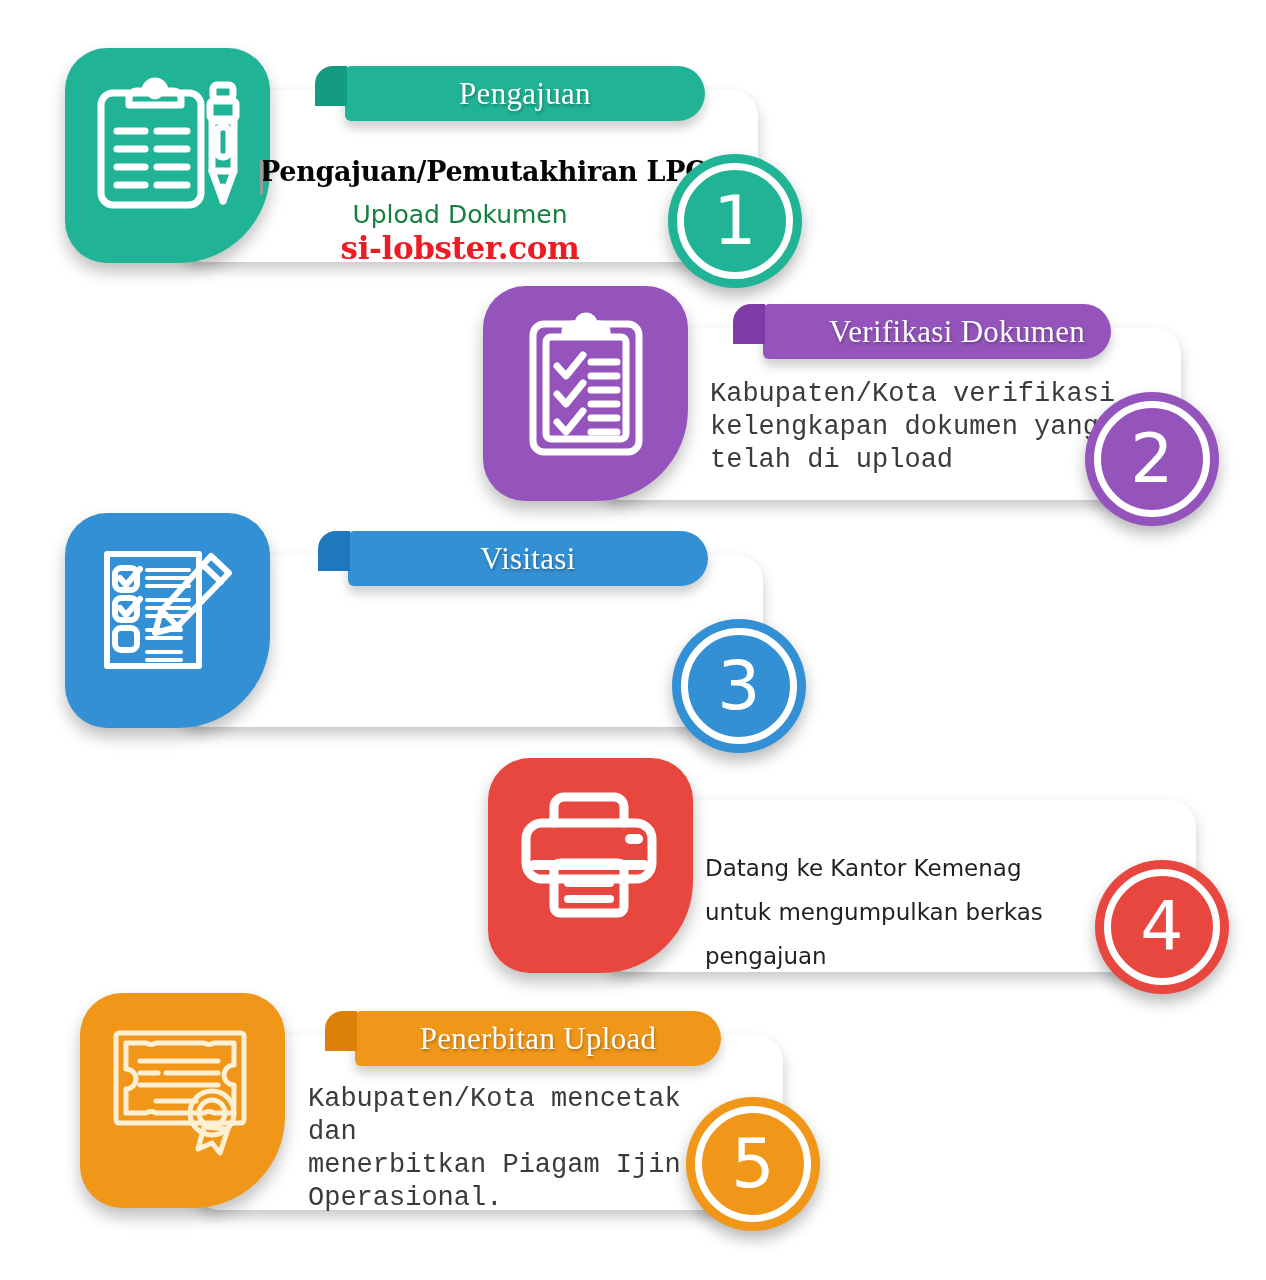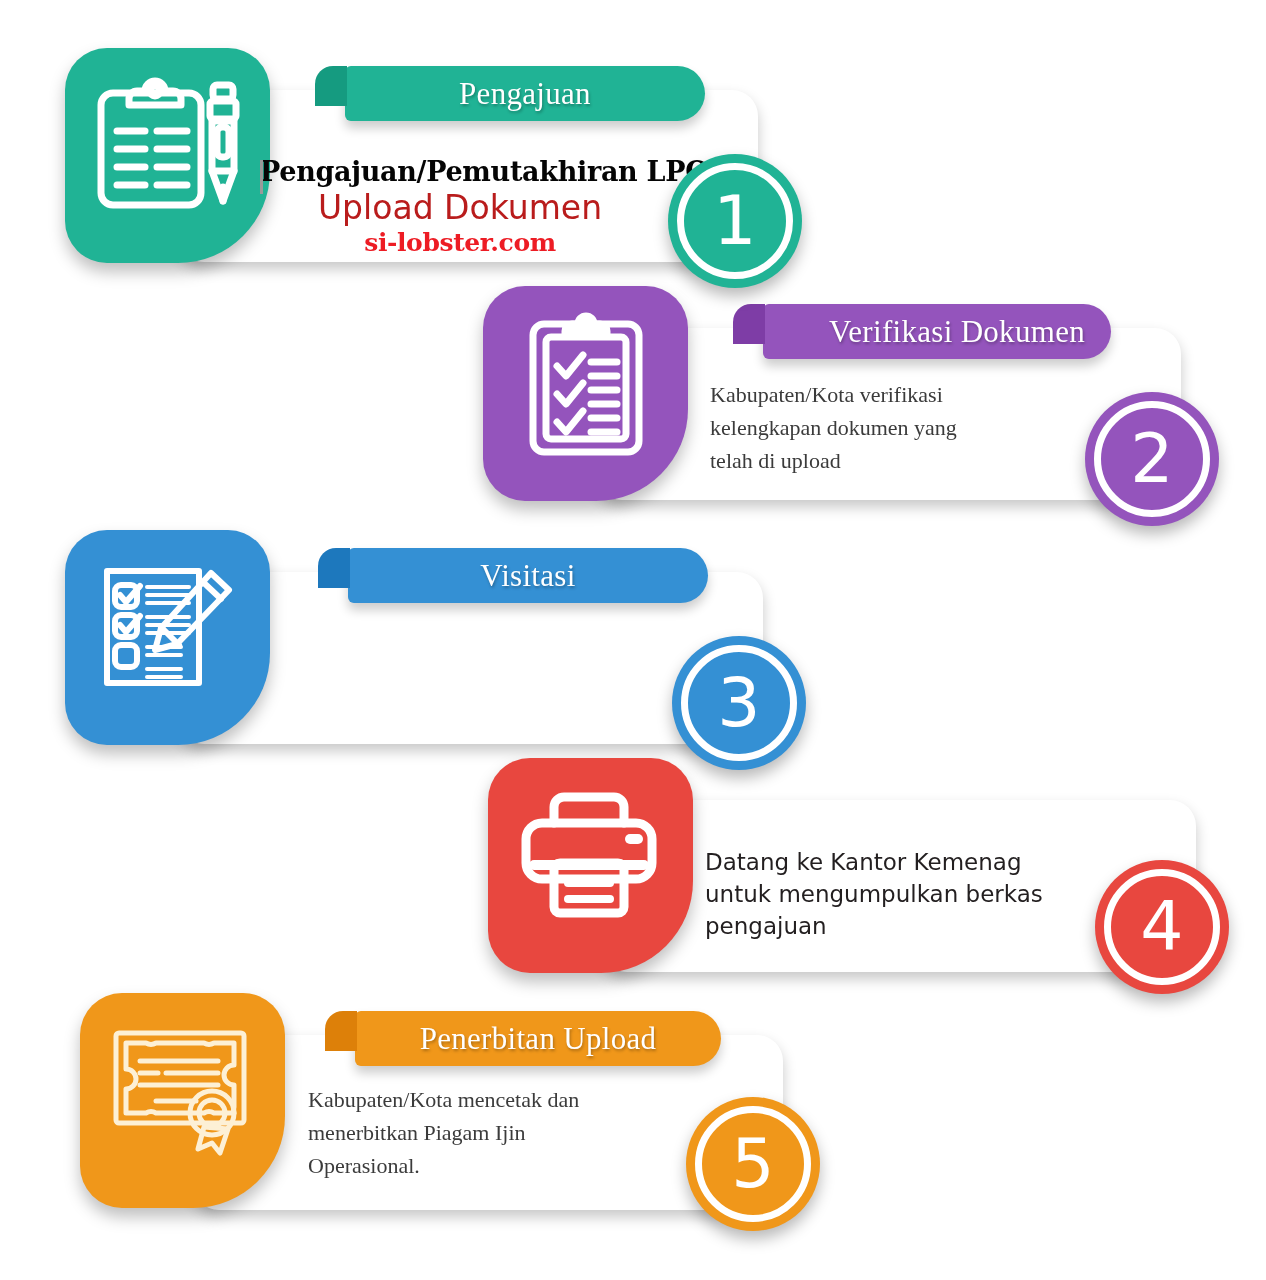--- a/index.html
+++ b/index.html
@@ -65,29 +65,29 @@
     letter-spacing:.3px;
     white-space:nowrap;
     padding:0 26px;
   }
 
   
   .desc{
     position:absolute;
     z-index:5;
     color:#3b3b3b;
-    font-size:22px;
+    font-size:27px;
     line-height:33px;
-    font-family:Liberation Serif, serif;
+    font-family:Liberation Mono, monospace;
     white-space:pre-line;
   }
   .desc.sans{
     font-family:"DejaVu Sans", sans-serif;
     font-size:23px;
-    line-height:32px;
+    line-height:44px;
     color:#231f20;
   }
 
   
   .num{
     position:absolute;
     width:134px;height:134px;
     border-radius:50%;
     z-index:6;
     box-shadow:0 8px 15px rgba(0,0,0,.28);
@@ -119,29 +119,29 @@
   .s1-line1{
     font-family:"DejaVu Serif", serif;
     font-weight:bold;
     font-size:27px;
     color:#050505;
     white-space:nowrap;
     letter-spacing:-.3px;
   }
   .s1-line2{
     font-family:"DejaVu Sans", sans-serif;
-    font-size:33px;
-    color:#b91c1c;
+    font-size:25px;
+    color:#15803d;
     text-align:center;
-    margin-top:1px;
+    margin-top:13px;
   }
   .s1-line3{
     font-family:"DejaVu Serif", serif;
     font-weight:bold;
-    font-size:25px;
+    font-size:31px;
     color:#ed1c24;
     text-align:center;
     margin-top:1px;
     letter-spacing:-.4px;
   }
 
   
   #step1{left:0;top:18px;}
   #step1 .icon-panel{left:65px;top:30px;}
   #step1 .body-card{left:178px;top:72px;width:580px;height:172px;}
@@ -149,21 +149,21 @@
   #step1 .s1-text{left:260px;top:138px;width:400px;}
   #step1 .num{left:668px;top:136px;}
 
   #step2{left:0;top:270px;}
   #step2 .icon-panel{left:483px;top:16px;}
   #step2 .body-card{left:596px;top:58px;width:585px;height:172px;}
   #step2 .banner{left:763px;top:34px;width:348px;}
   #step2 .desc{left:710px;top:108px;width:420px;}
   #step2 .num{left:1085px;top:122px;}
 
-  #step3{left:0;top:512px;}
+  #step3{left:0;top:495px;}
   #step3 .icon-panel{left:65px;top:18px;}
   #step3 .body-card{left:178px;top:60px;width:585px;height:172px;}
   #step3 .banner{left:348px;top:36px;width:360px;}
   #step3 .desc{left:280px;top:110px;width:400px;}
   #step3 .num{left:672px;top:124px;}
 
   #step4{left:0;top:740px;}
   #step4 .icon-panel{left:488px;top:18px;}
   #step4 .body-card{left:601px;top:60px;width:595px;height:172px;}
   #step4 .banner{left:775px;top:36px;width:356px;}

